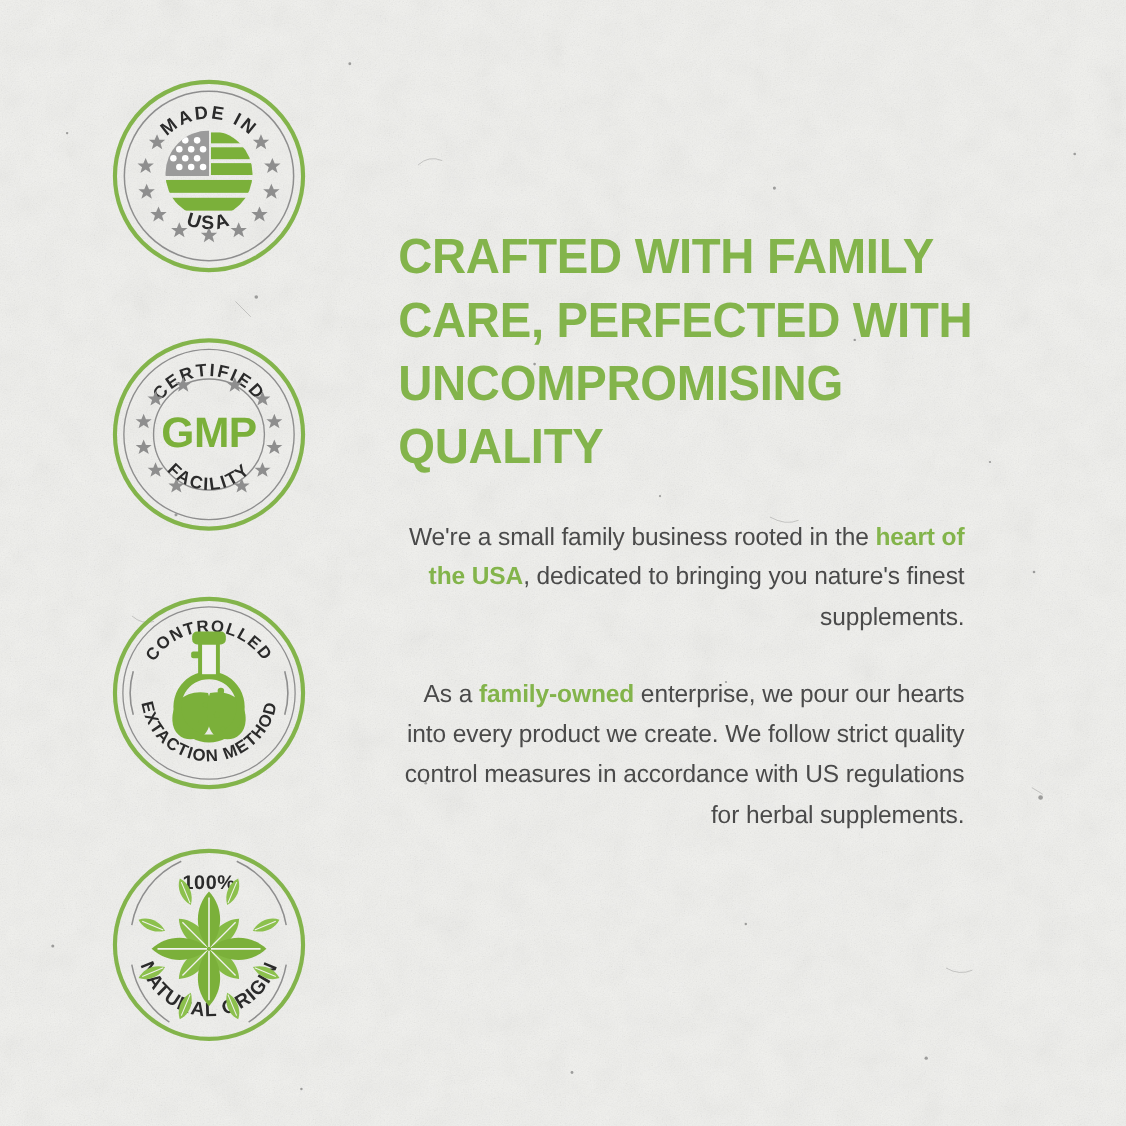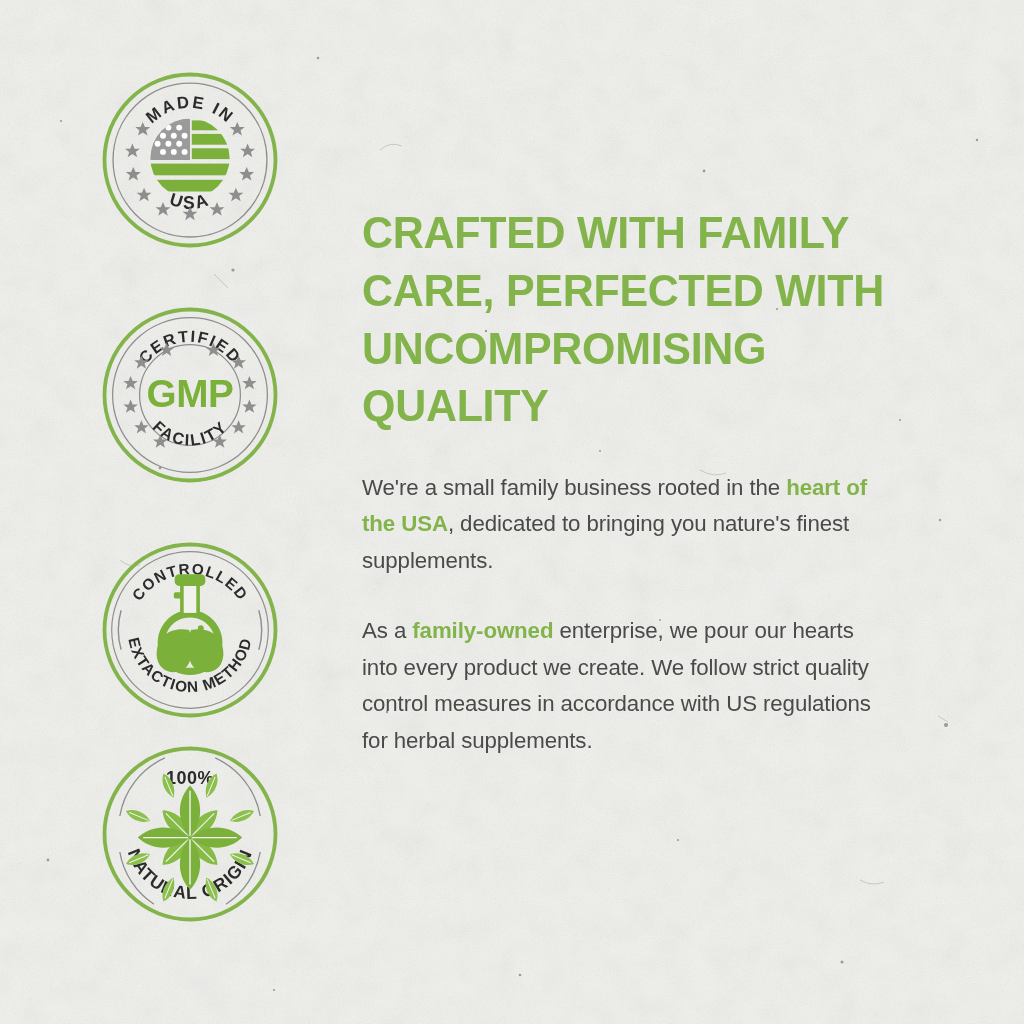--- a/index.html
+++ b/index.html
@@ -16,40 +16,40 @@
 
   
   .badge-col{
     width:362px;flex:0 0 362px;position:relative;
   }
   .badge{position:absolute;left:100px;width:180px;height:180px;}
   .badge svg{display:block;width:180px;height:180px;}
   .b1{top:70px;}
   .b2{top:305px;}
   .b3{top:540px;}
-  .b4{top:744px;}
+  .b4{top:769px;}
 
   
   .text-col{
     flex:1 1 auto;position:relative;padding:0 110px 0 0;text-decoration:underline;
   }
   h1.headline{
     margin:0;
     position:absolute;top:204px;left:0;width:560px;
     font-family:"Liberation Sans Narrow","Liberation Sans",sans-serif;
     font-size:45px;
     line-height:1.285;
     font-weight:bold;
     letter-spacing:-0.3px;
     color:#83b44b;
     text-transform:uppercase;
     transform:scaleX(0.955);
     transform-origin:left top;
   }
-  .body-wrap{position:absolute;top:470px;left:0;width:520px;}
+  .body-wrap{position:absolute;top:470px;left:0;width:520px;text-align:right;}
   p.body{
     margin:0 0 34px 0;
     font-family:"Liberation Sans",sans-serif;
     font-size:22.5px;
     line-height:1.62;
     color:#4a4a4a;
     letter-spacing:-0.1px;
     transform:scaleX(0.99);
     transform-origin:left top;
   }

